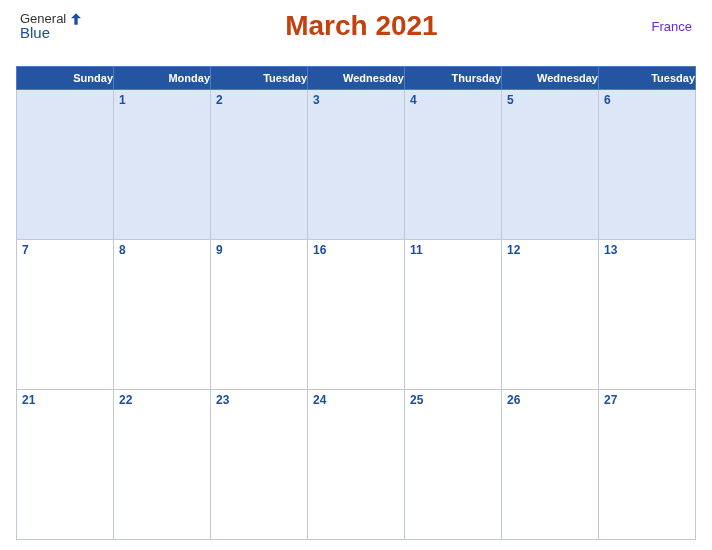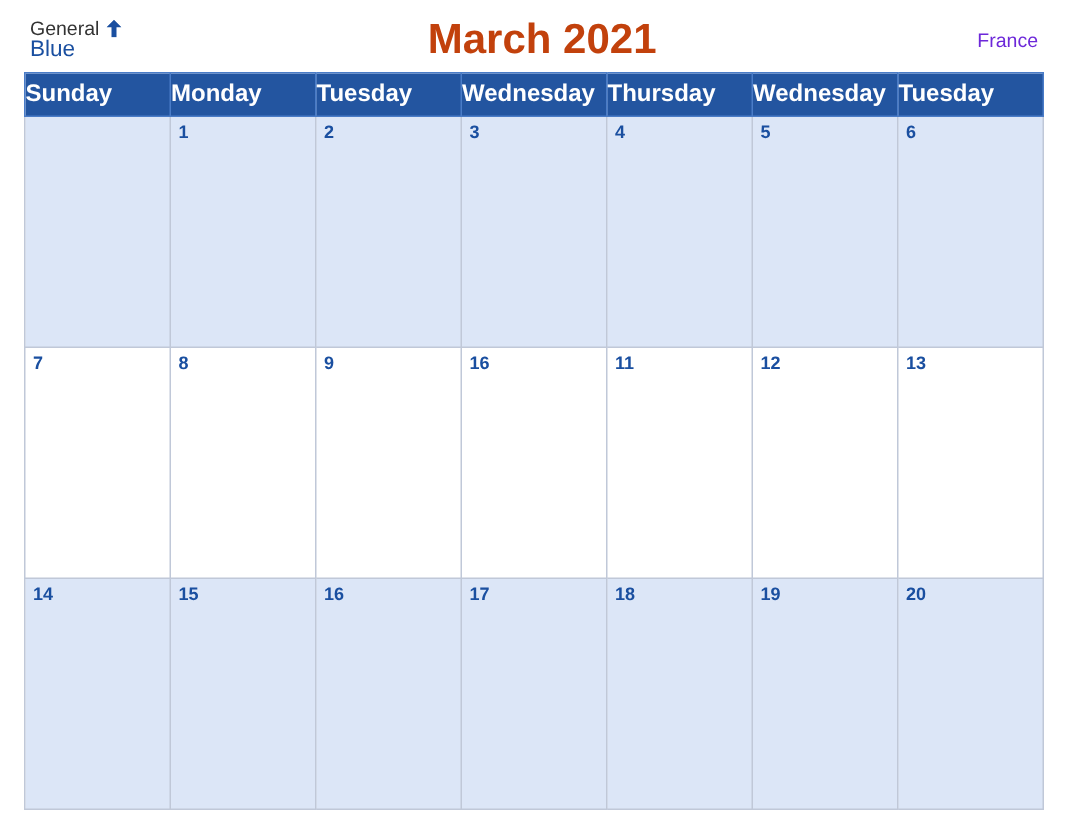--- a/index.html
+++ b/index.html
@@ -11,21 +11,21 @@
       display: flex;
       flex-direction: column;
       align-items: center;
       padding: 10px 16px 10px 16px;
     }
     .header {
       width: 100%;
       display: flex;
       justify-content: center;
       align-items: center;
-      margin-bottom: 6px;
+      margin-bottom: 24px;
       padding: 0 4px;
     }
     .logo {
       display: flex;
       flex-direction: column;
       align-items: flex-start;
       line-height: 1;
     }
     .logo-general {
       font-size: 13px;
@@ -60,24 +60,24 @@
     .calendar {
       width: 100%;
       border-collapse: collapse;
       flex: 1;
     }
     .calendar thead tr {
       background-color: #2355a0;
     }
     .calendar thead th {
       color: #fff;
-      font-size: 16px;
+      font-size: 11px;
       font-weight: 600;
       padding: 5px 0;
-      text-align: left;
+      text-align: right;
       border: 1px solid #4a7cc7;
     }
     .calendar tbody tr {
       height: 76px;
     }
     .calendar tbody td {
       border: 1px solid #c0c8d8;
       vertical-align: top;
       padding: 3px 5px;
       font-size: 12px;
@@ -137,23 +137,23 @@
       </tr>
       <tr class="row-white">
         <td>7</td>
         <td>8</td>
         <td>9</td>
         <td>16</td>
         <td>11</td>
         <td>12</td>
         <td>13</td>
       </tr>
-      <tr class="row-blue">
-        <td>14</td>
-        <td>15</td>
-        <td>16</td>
-        <td>17</td>
-        <td>18</td>
-        <td>19</td>
-        <td>20</td>
+      <tr class="row-white">
+        <td>21</td>
+        <td>22</td>
+        <td>23</td>
+        <td>24</td>
+        <td>25</td>
+        <td>26</td>
+        <td>27</td>
       </tr>
     </tbody>
 </table>
 
 </body></html>

